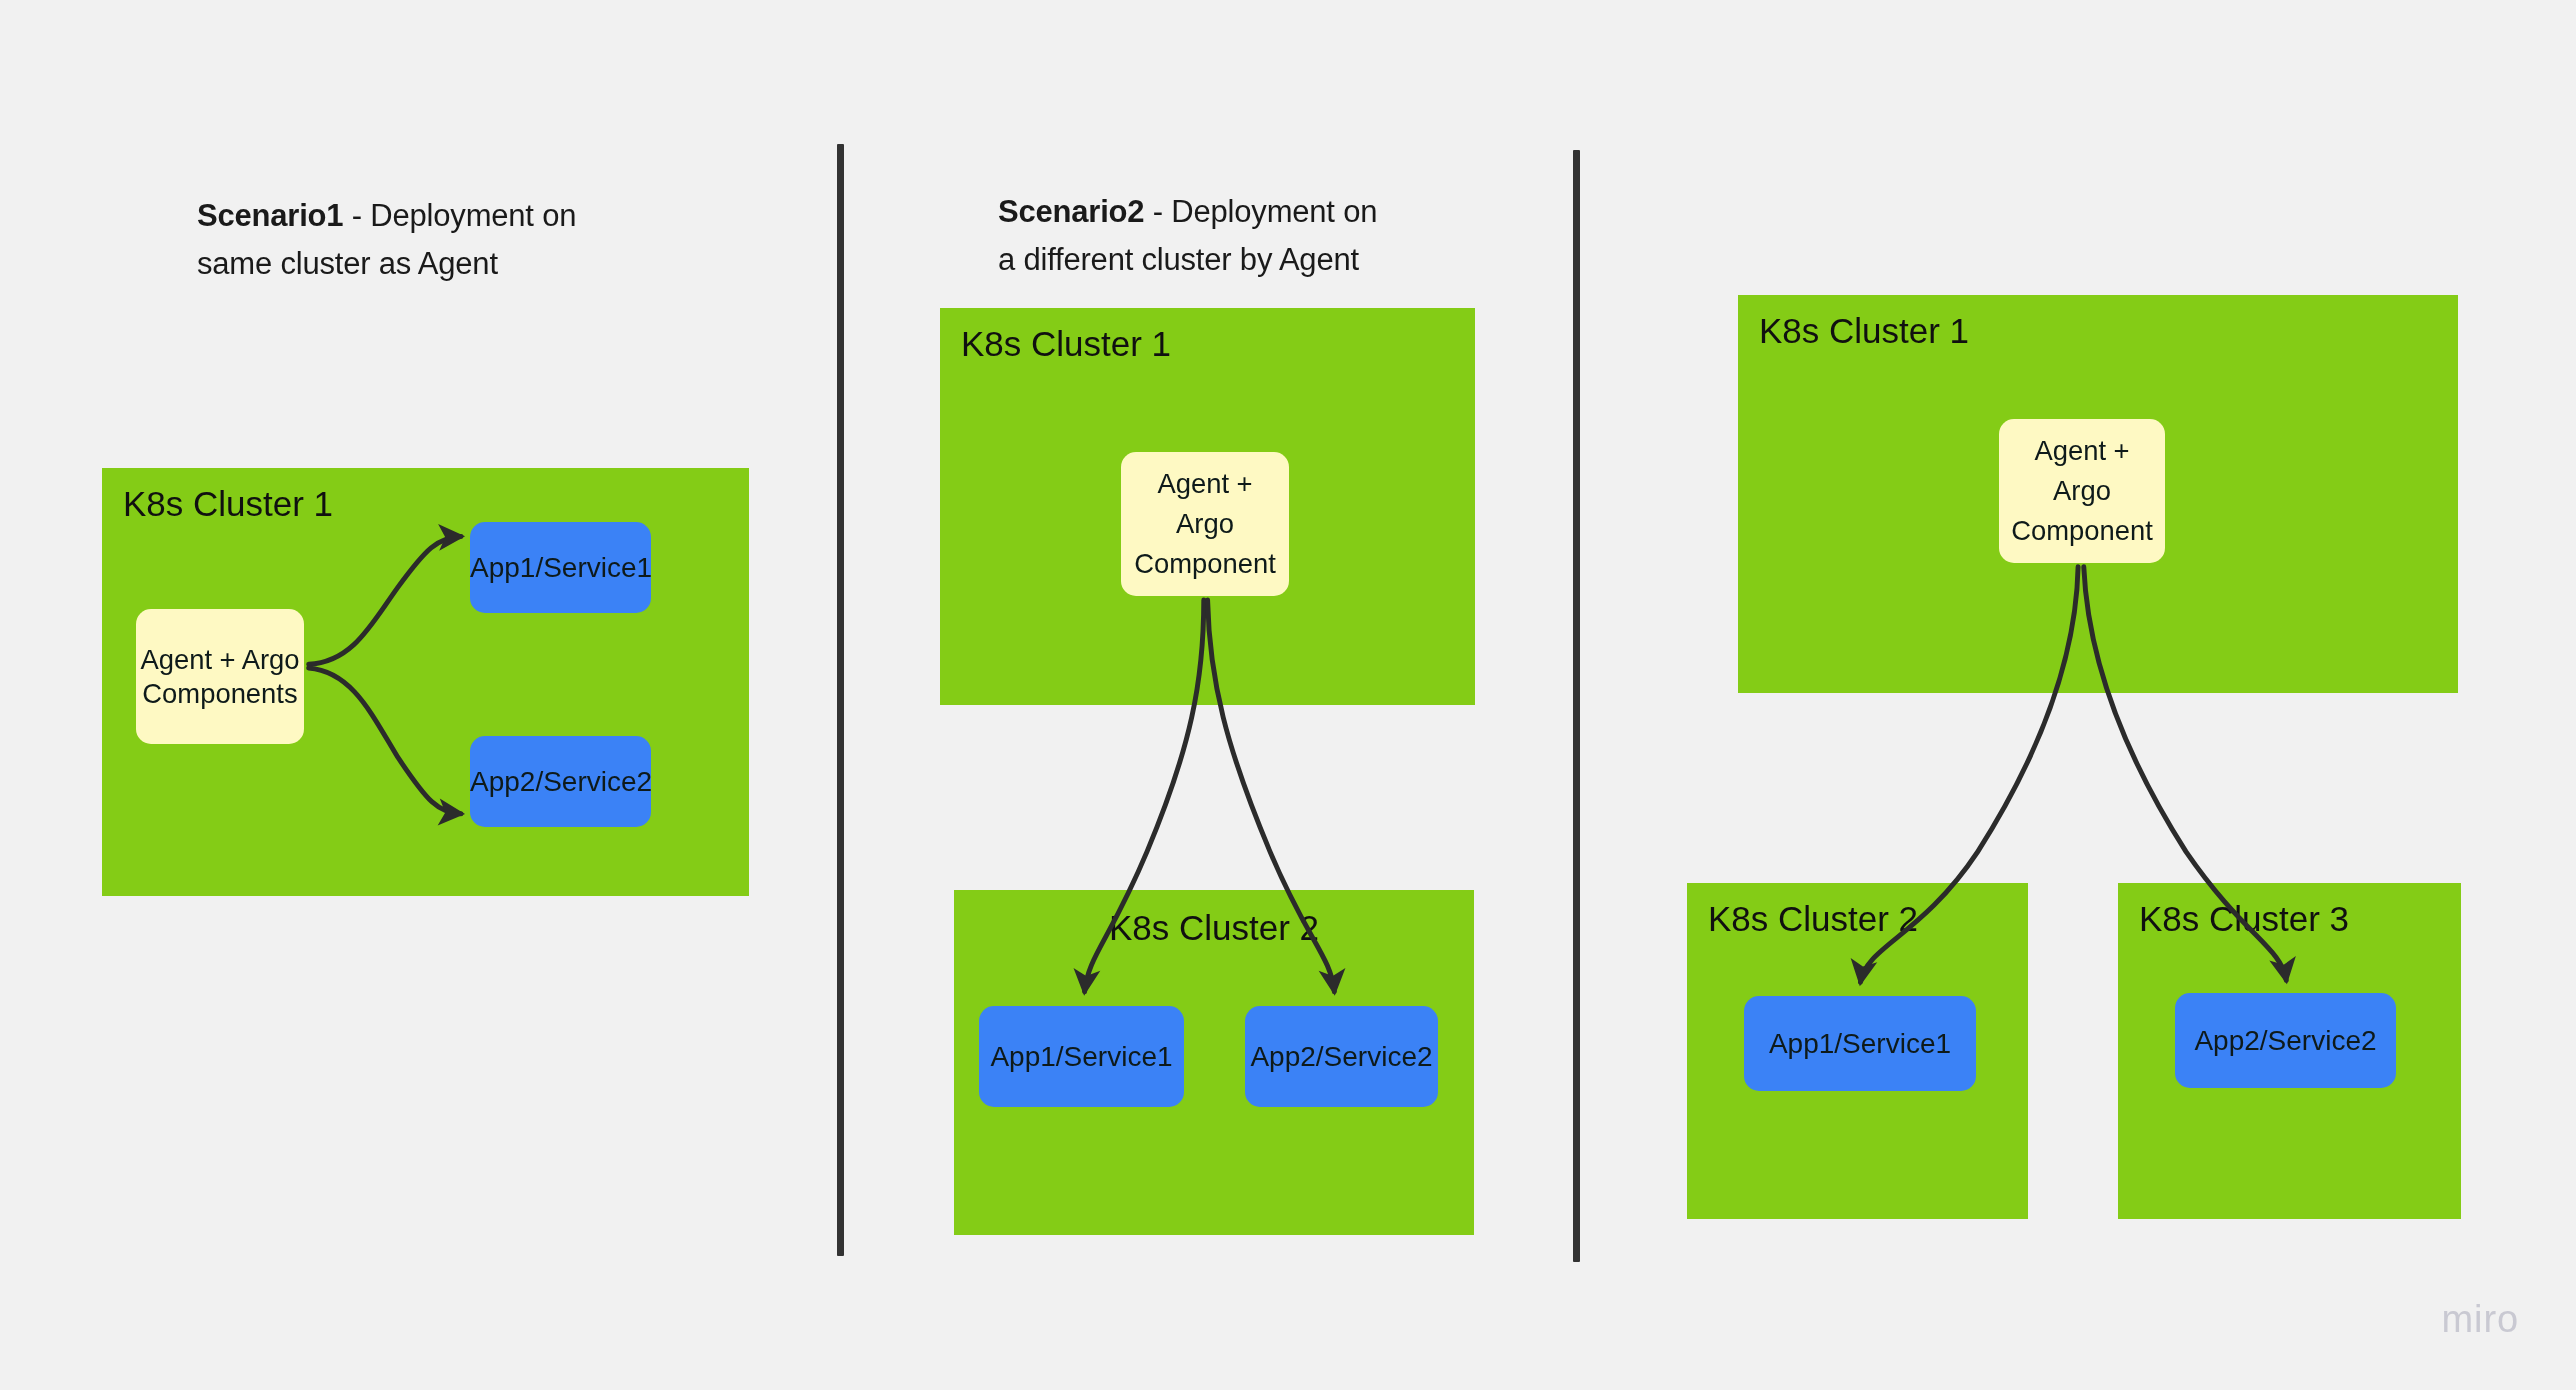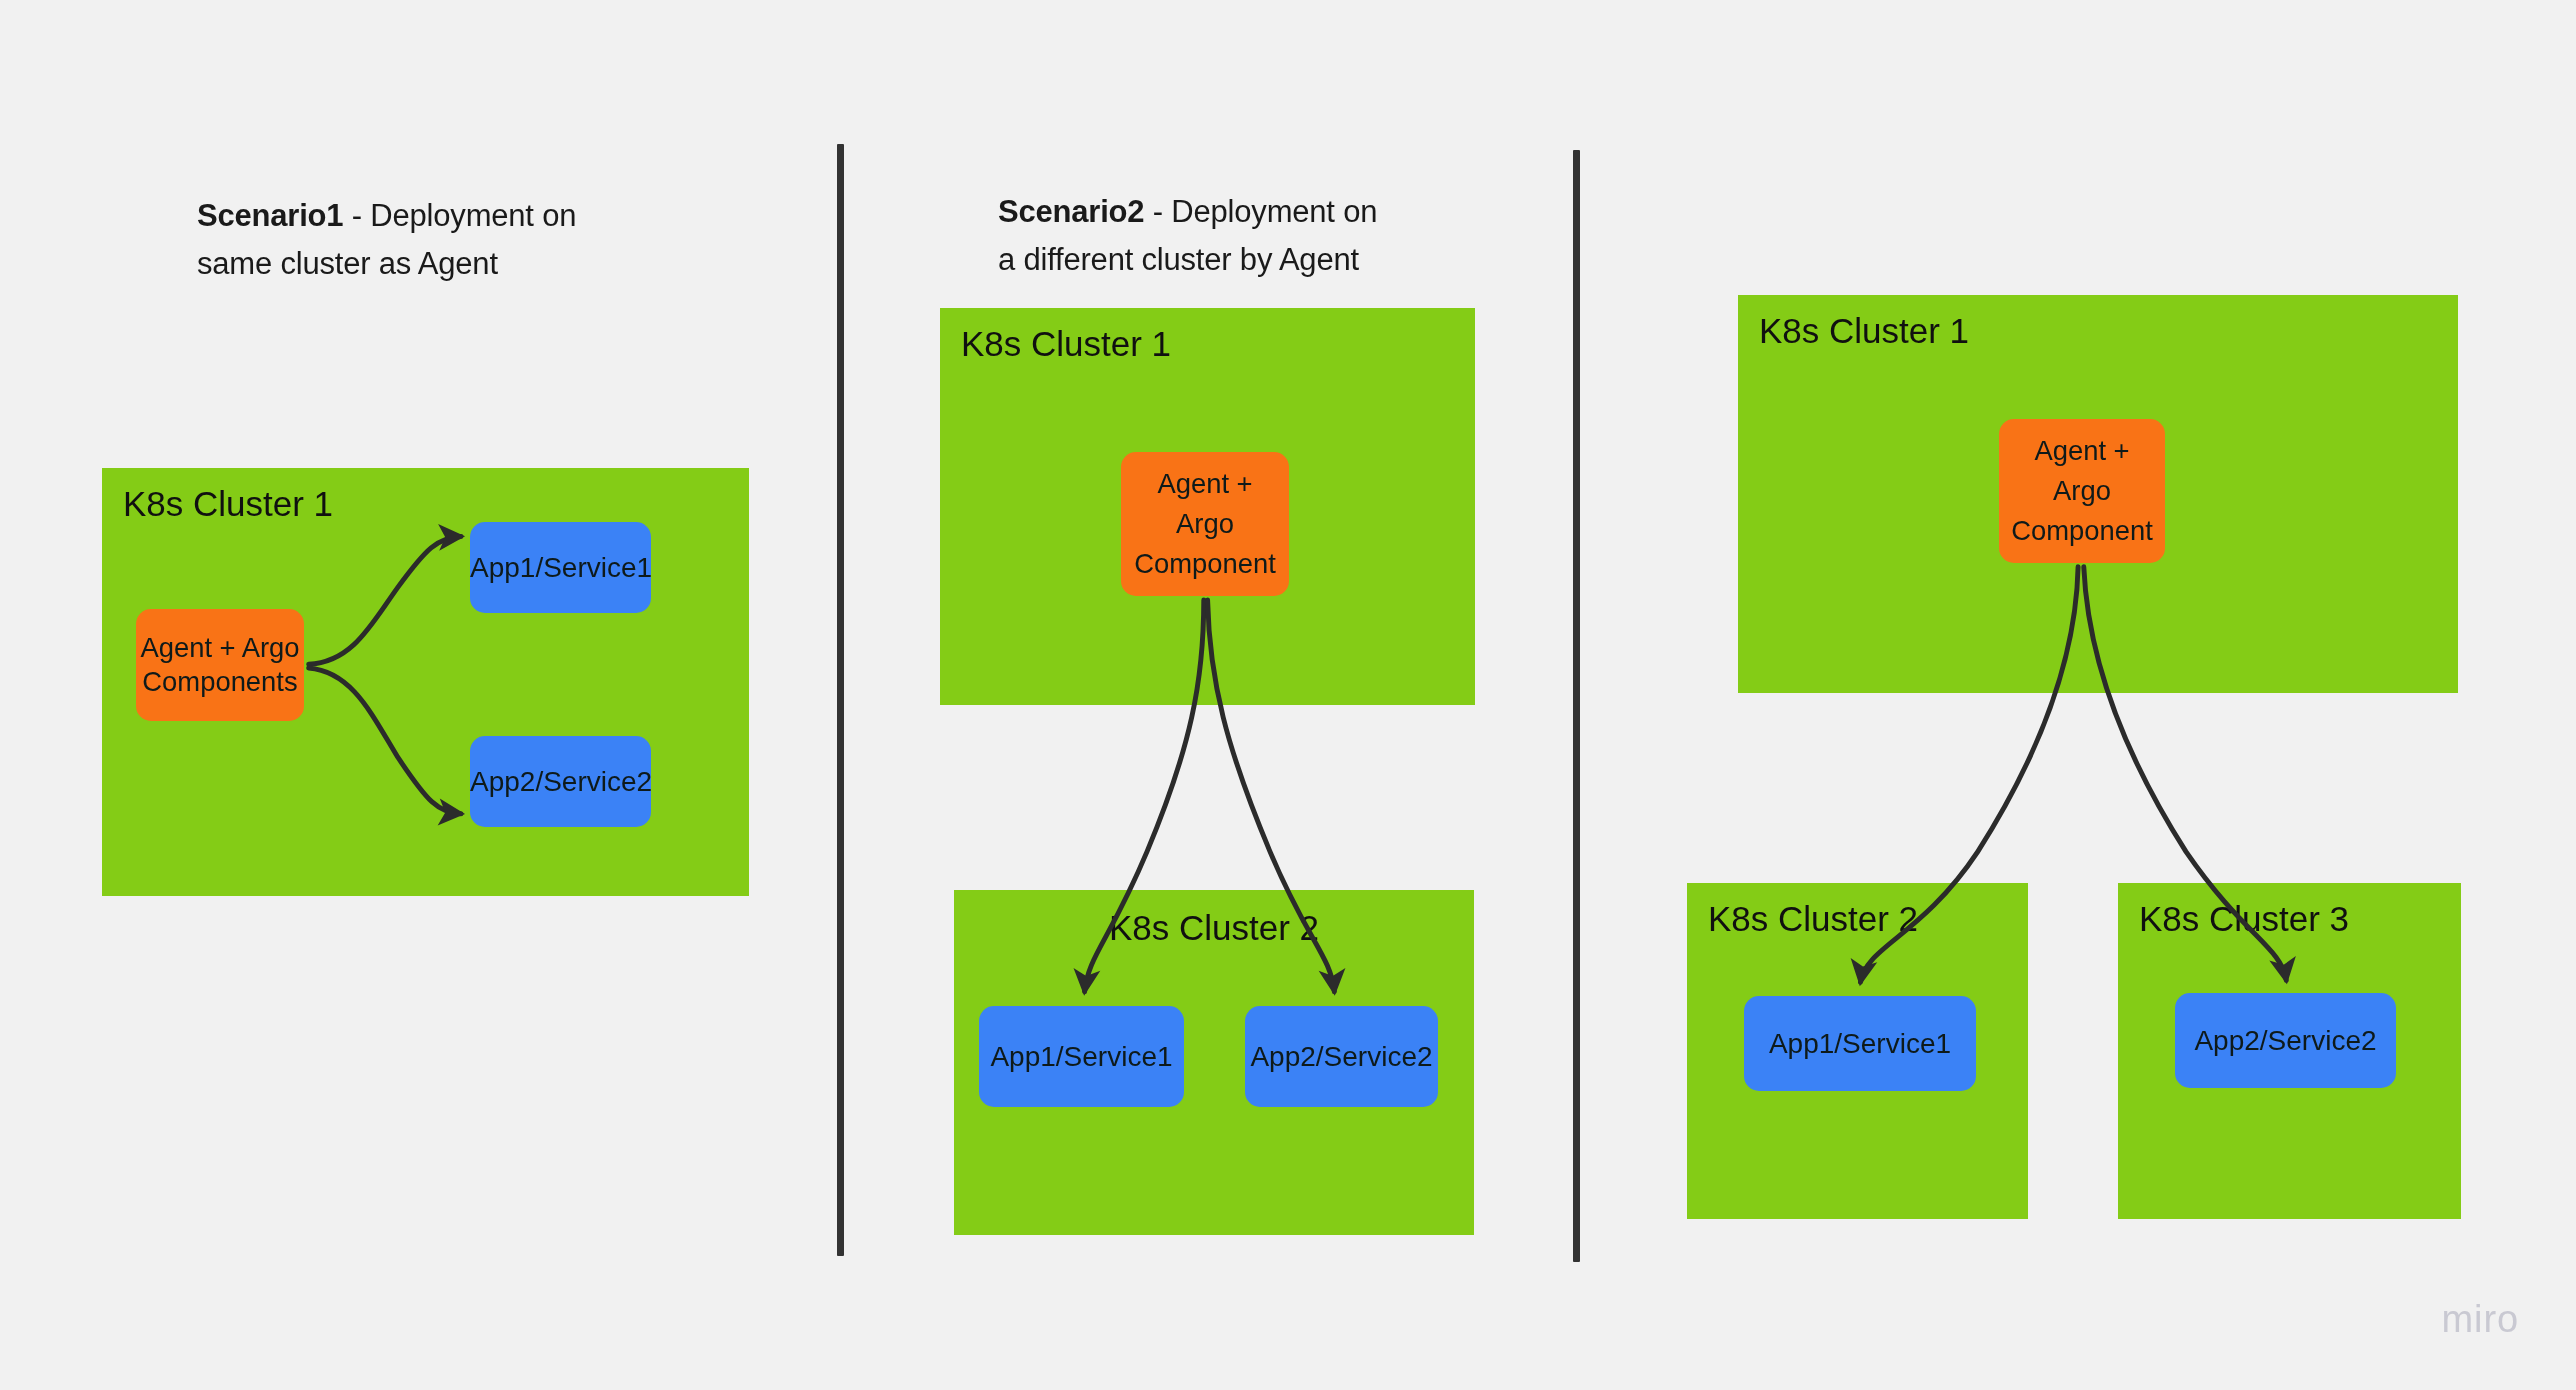--- a/index.html
+++ b/index.html
@@ -51,21 +51,21 @@
     position:absolute;
     box-sizing:border-box;
     display:flex;
     align-items:center;
     justify-content:center;
     text-align:center;
     color:#0E1A1A;
     white-space:pre-line;
     border-radius:15px;
   }
-  .node.green{background:#f97316;}
+  .node.green{background:#fef9c3;}
   .node.teal{background:#3b82f6;}
   .node .lbl{display:block;width:100%;}
 
   
   .arrows{position:absolute;left:0;top:0;width:2576px;height:1390px;pointer-events:none;}
 
   
   .watermark{
     position:absolute;
     right:57px;bottom:49px;
@@ -91,21 +91,21 @@
   </div>
 
 
   <div class="divider" style="left:837px;top:144px;height:1112px;"></div>
   <div class="divider" style="left:1573px;top:150px;height:1112px;"></div>
 
   <div class="cluster" style="left:102px;top:468px;width:647px;height:428px;">
     <div class="cluster-label left">K8s Cluster 1</div>
   </div>
 
-  <div class="node green" style="left:136px;top:609px;width:168px;height:112px;font-size:27.4px;line-height:34px;">
+  <div class="node green" style="left:136px;top:609px;width:168px;height:135px;font-size:27.4px;line-height:34px;">
     <span class="lbl">Agent + Argo
 Components</span>
   </div>
 
   <div class="node teal" style="left:470px;top:522px;width:181px;height:91px;font-size:28px;line-height:34px;">
     <span class="lbl">App1/Service1</span>
   </div>
 
   <div class="node teal" style="left:470px;top:736px;width:181px;height:91px;font-size:28px;line-height:34px;">
     <span class="lbl">App2/Service2</span>

